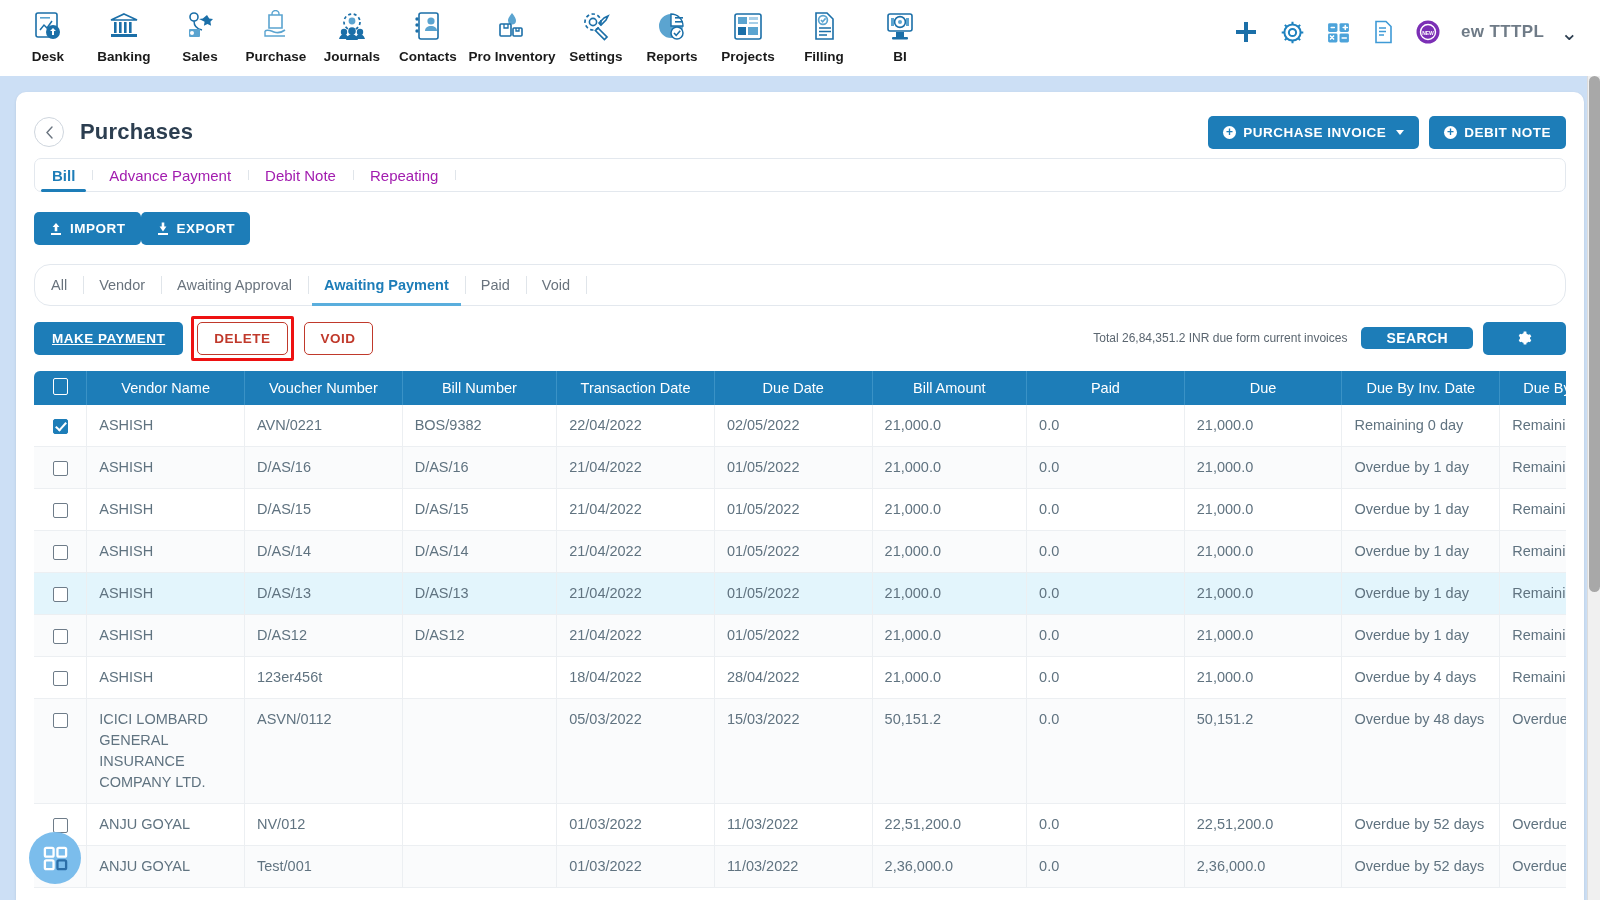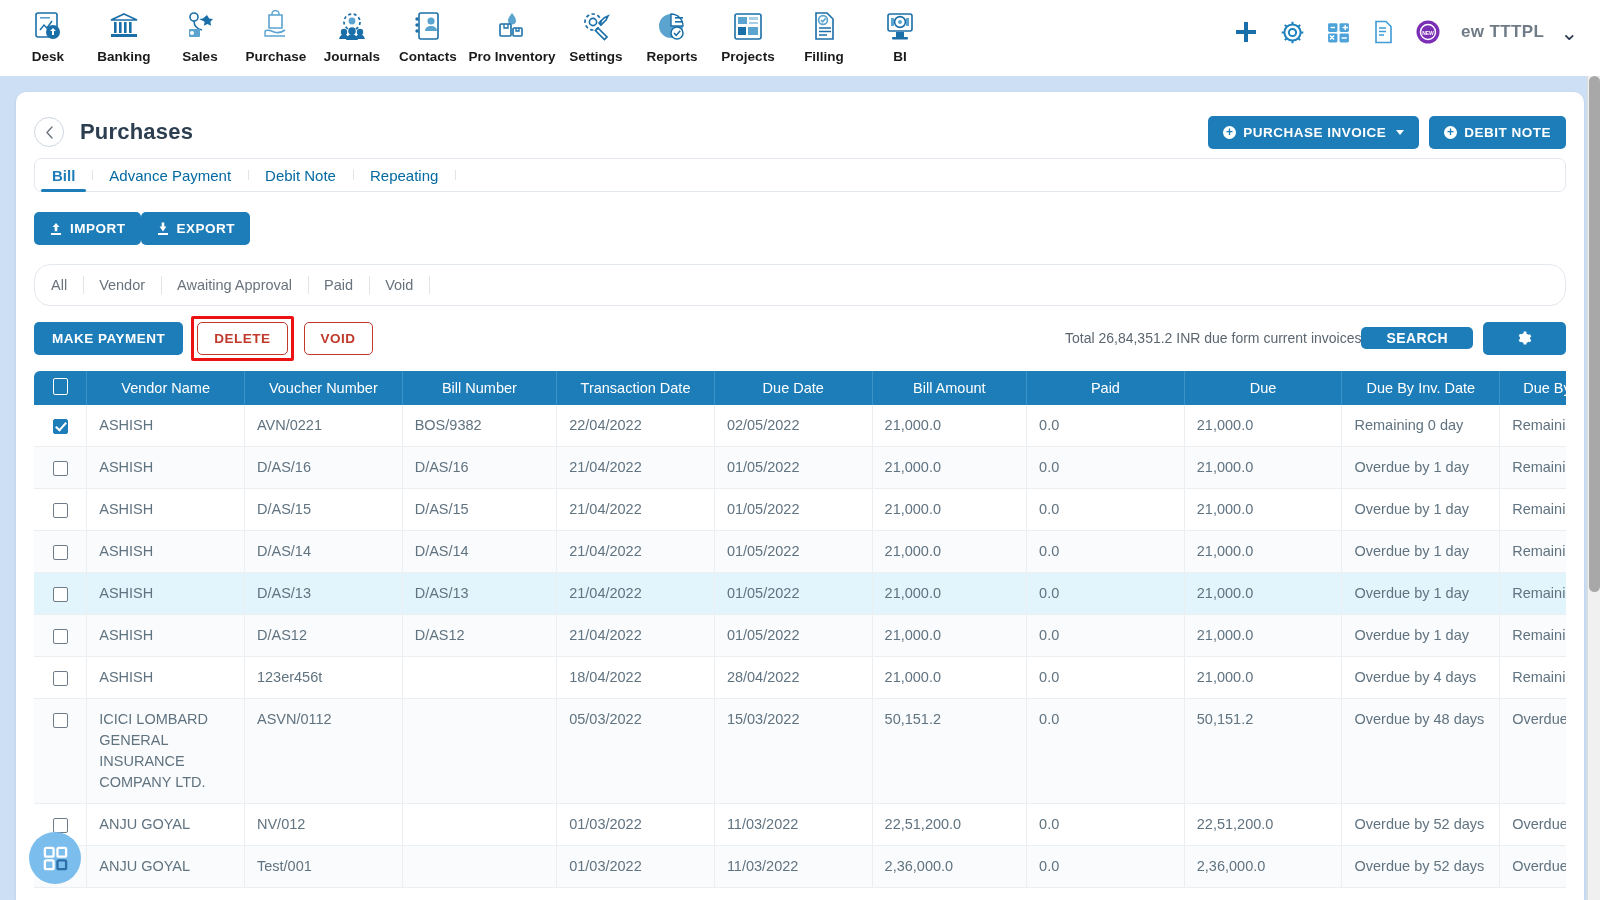--- a/index.html
+++ b/index.html
@@ -125,21 +125,21 @@
     border: 1px solid #e3e8ee;
     border-radius: 7px;
     height: 34px;
     display: flex; align-items: stretch;
     margin-top: 4px;
   }
   .tab {
     display: flex; align-items: center;
     padding: 0 17px;
     font-size: 15px;
-    color: #0369a1;
+    color: #a21caf;
     cursor: pointer;
     position: relative;
   }
   .tab + .tab::before {
     content: ""; position: absolute; left: 0; top: 11px; bottom: 11px;
     width: 1px; background: #e0e5ea;
   }
   .tab.active { color: #1d7db8; font-weight: bold; }
   .tab.active::after {
     content: ""; position: absolute; left: 6px; right: 6px; bottom: -1px;
@@ -193,22 +193,23 @@
   }
   .highlight-box {
     border: 3px solid #ee1111;
     padding: 3px;
     border-radius: 2px;
     margin-left: 8px;
     display: inline-flex;
   }
   .total-text {
     margin-left: auto;
-    font-size: 14px;
+    font-size: 12px;
     color: #5b6670;
+    margin-right: 14px;
   }
   .btn-search {
     background: #1d7db8; color: #fff; border: none; border-radius: 5px;
     font-size: 14px; font-weight: bold; letter-spacing: .4px;
     padding: 3px 25px; cursor: pointer;
     font-family: "Liberation Sans", sans-serif;
   }
   .btn-gear {
     background: #1d7db8; color: #fff; border: none; border-radius: 5px;
     padding: 9px 34px; cursor: pointer; margin-left: 10px;
@@ -566,31 +567,34 @@
     <div class="statusbar">
         <div class="stab">
           <span>All</span>
         </div>
         <div class="stab">
           <span>Vendor</span>
         </div>
         <div class="stab">
           <span>Awaiting Approval</span>
         </div>
+        <div class="stab active">
+          <span>Awaiting Payment</span>
+        </div>
         <div class="stab">
           <span>Paid</span>
         </div>
         <div class="stab">
           <span>Void</span>
         </div>
         <div class="tab-sep-end"></div>
       </div>
 
     <div class="actionrow">
-      <button class="btn-blue" style="padding:9px 18px;">
+      <button class="btn-blue" style="padding:9px 18px;text-decoration:underline;">
         <span>MAKE PAYMENT</span>
       </button>
       <span class="highlight-box">
         <button class="btn-red">
           <span>DELETE</span>
         </button>
       </span>
       <button class="btn-red" style="margin-left:10px;">
         <span>VOID</span>
       </button>

